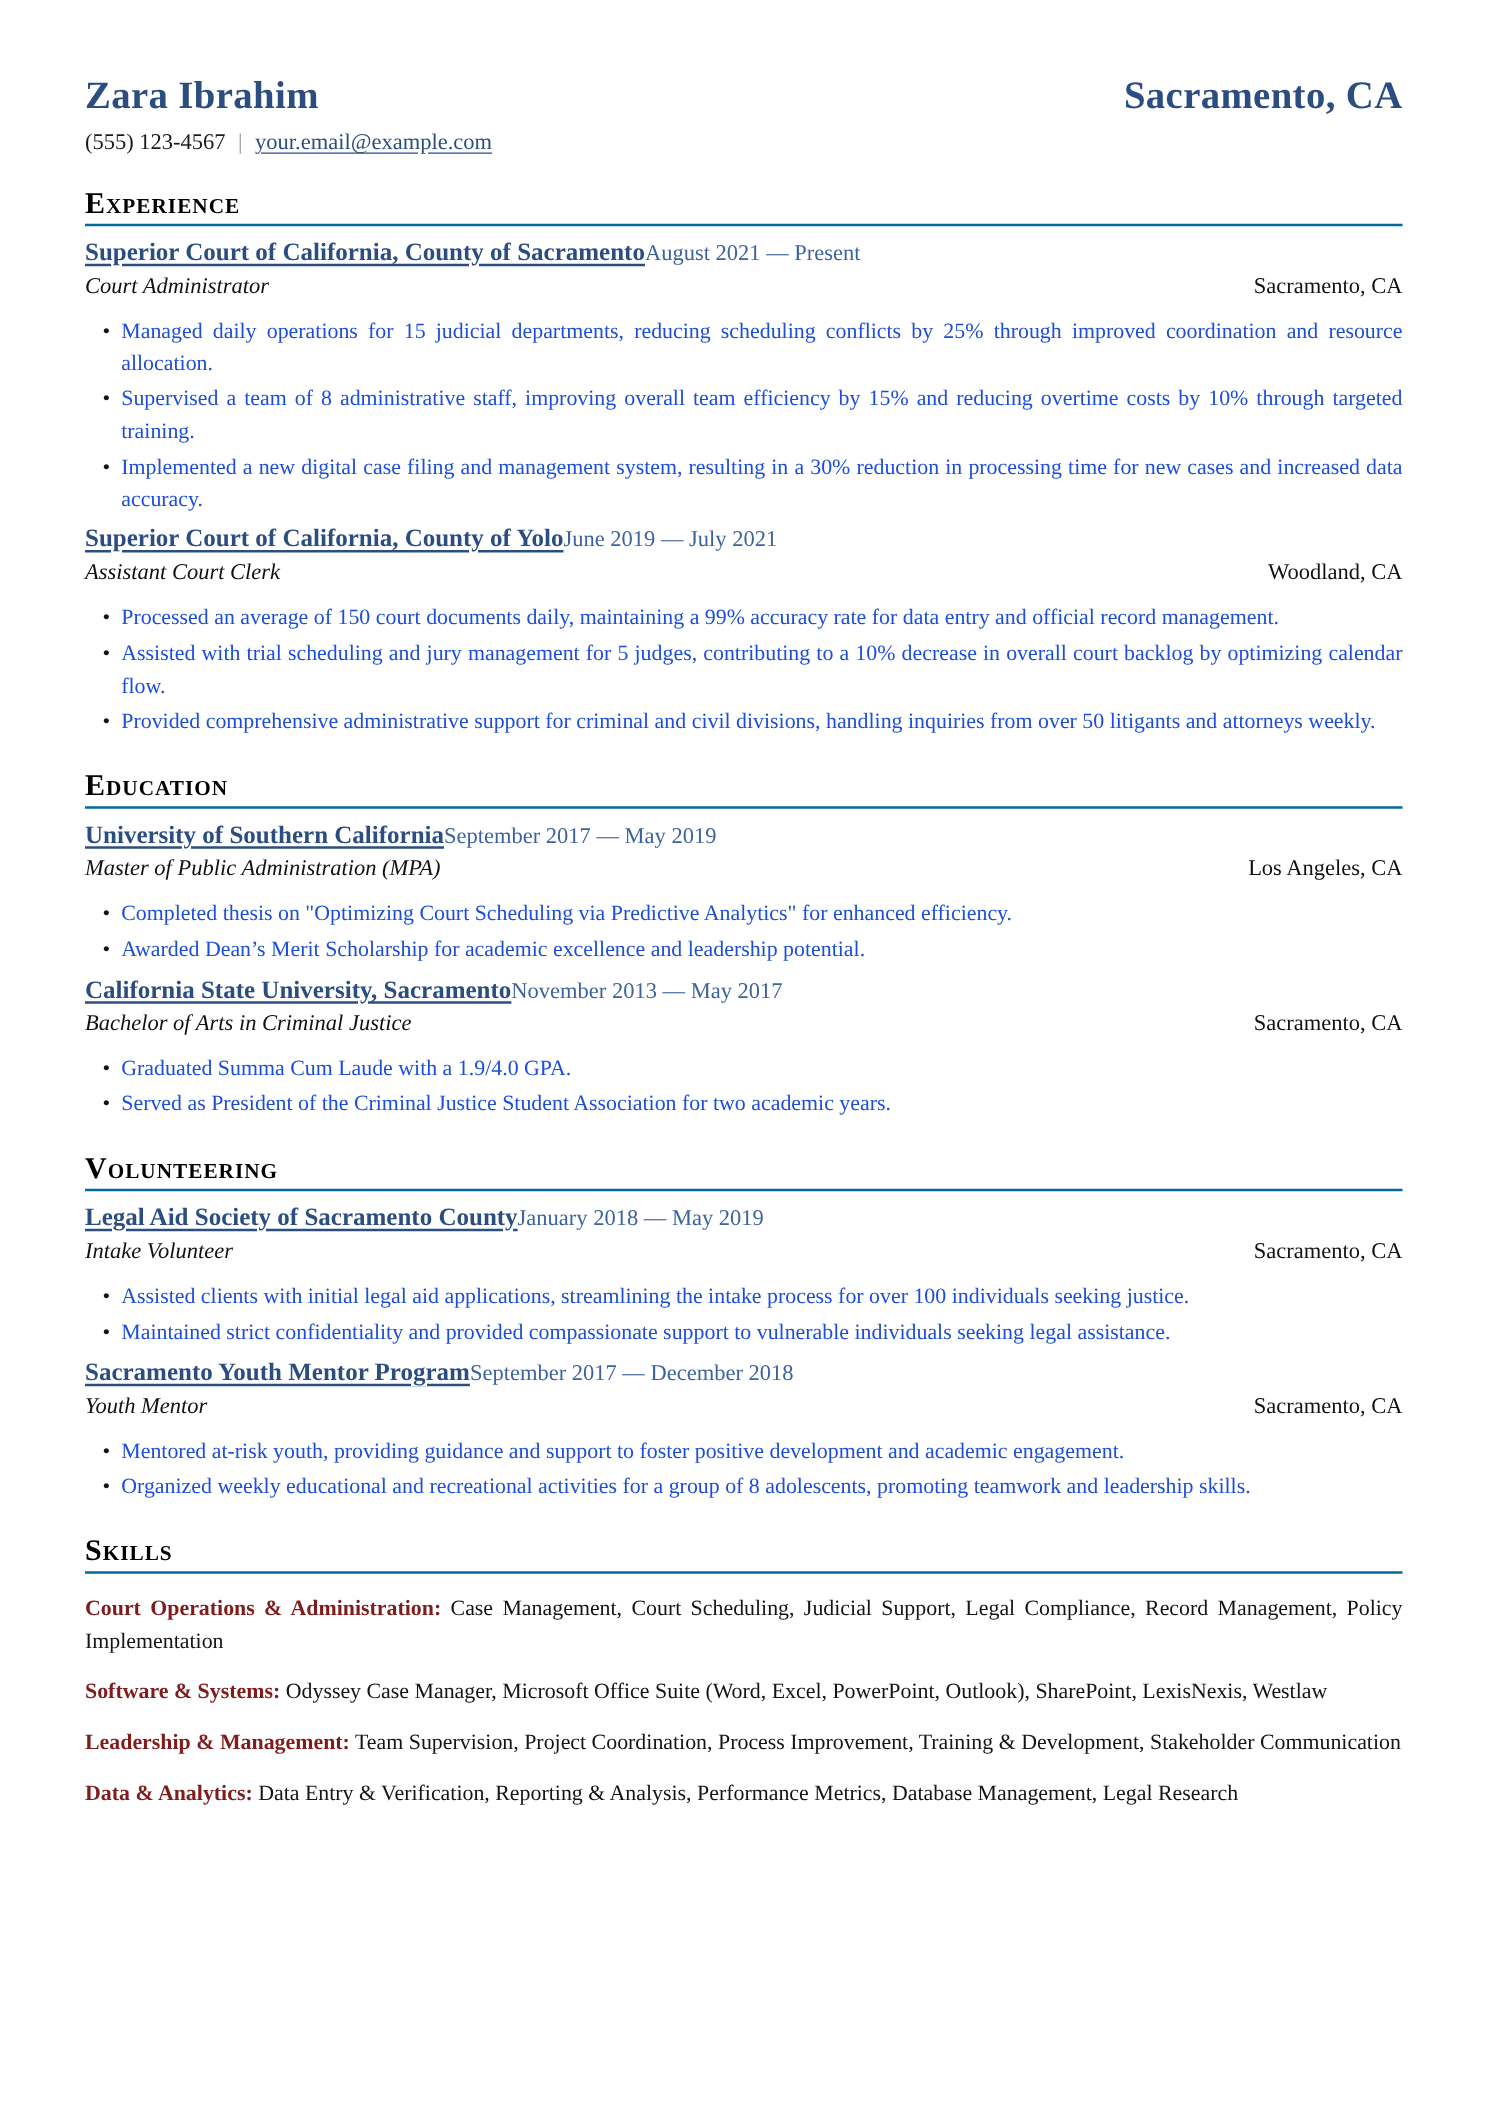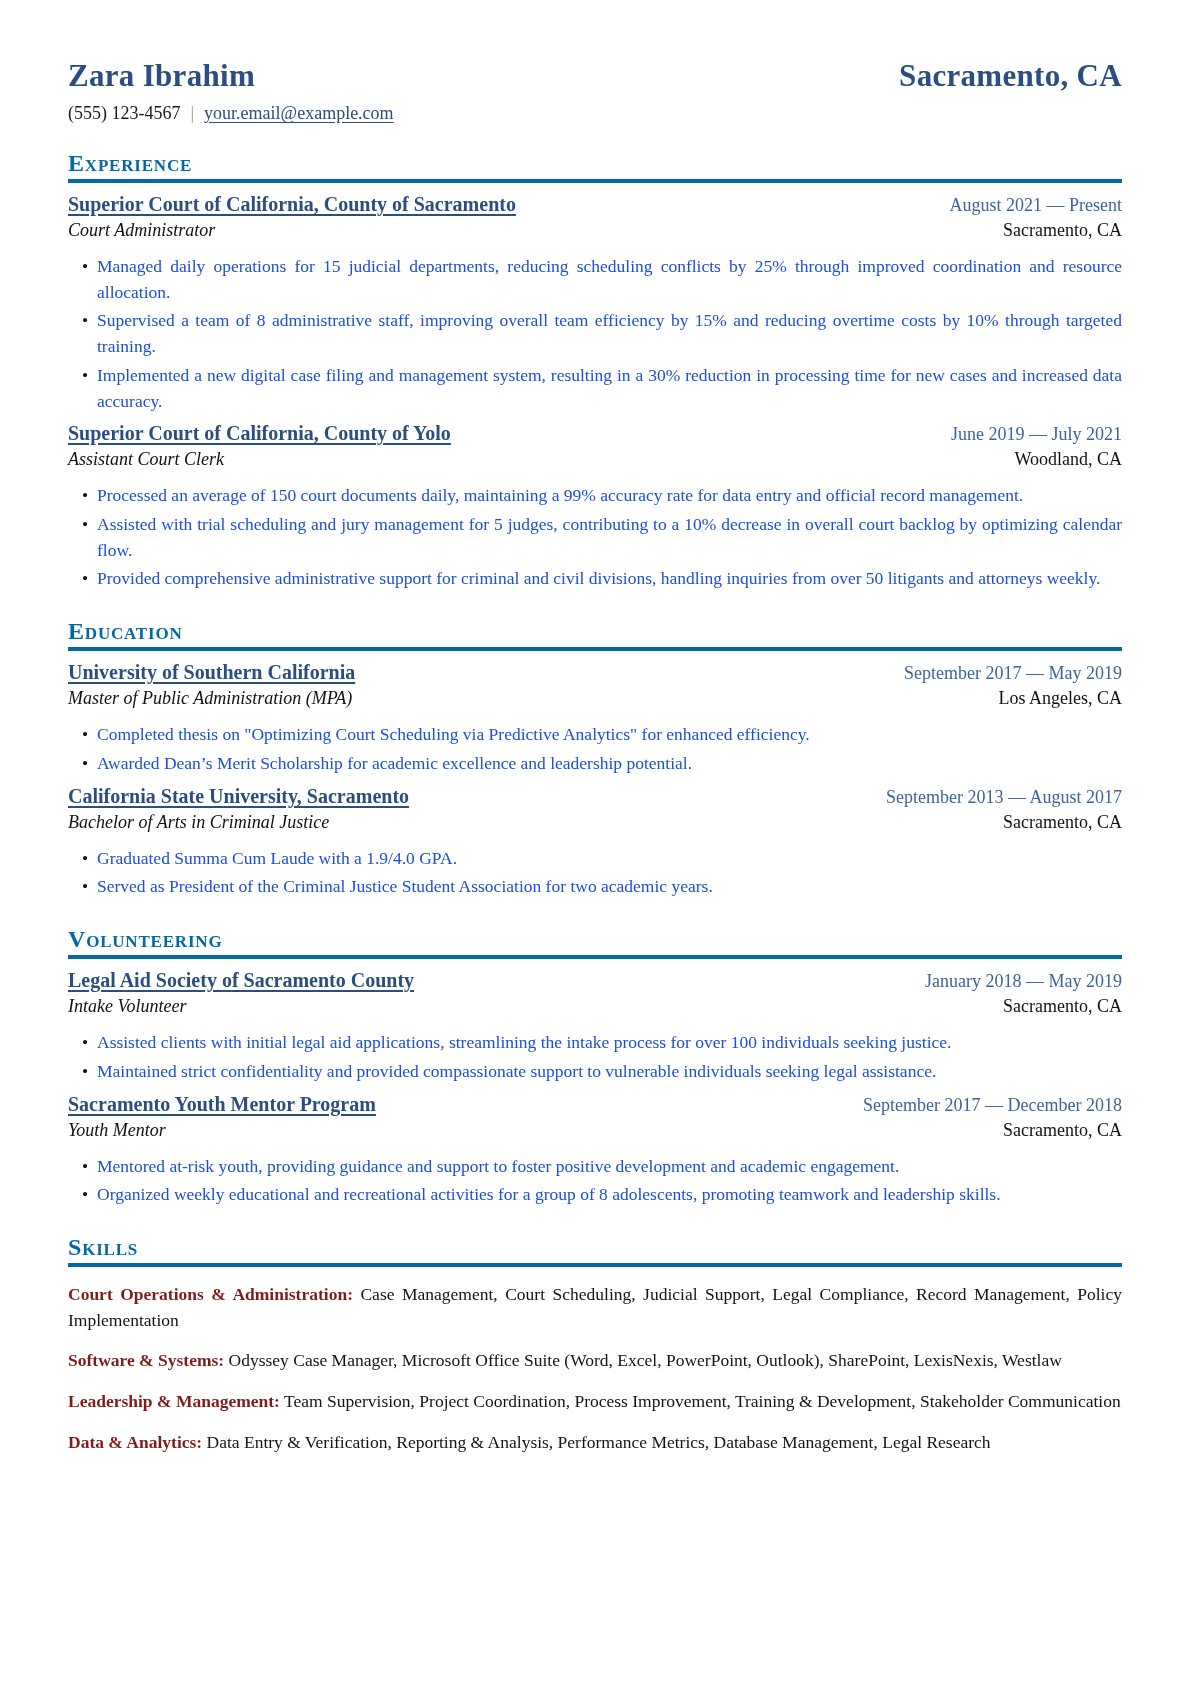--- a/index.html
+++ b/index.html
@@ -30,32 +30,32 @@
   }
   .contact .sep { color: #999999; margin: 0 10px; }
   .contact a.email {
     color: #2b4d80; text-decoration: underline;
     text-underline-offset: 3px;
   }
 
   
   section { margin-top: 26px; }
   .sec-title {
-    font-size: 24px; font-weight: bold; color: #0369a1;
+    font-size: 24px; font-weight: bold; color: #000000;
     font-variant: small-caps;
     letter-spacing: 0.8px;
-    border-bottom: 4px solid #0369a1;
+    border-bottom: 2px solid #0369a1;
     padding-bottom: 2px;
     margin-bottom: 10px;
   }
 
   
   .entry + .entry { margin-top: 8px; }
   .entry-top {
-    display: flex; justify-content: space-between; align-items: baseline;
+    display: flex; align-items: baseline;
   }
   .org {
     font-size: 20px; font-weight: bold; color: #2b4d80;
     text-decoration: underline; text-underline-offset: 3px;
   }
   .dates { font-size: 18px; color: #3d639f; white-space: nowrap; }
   .entry-sub {
     display: flex; justify-content: space-between; align-items: baseline;
     margin-top: 4px; font-size: 18px;
   }
@@ -155,21 +155,21 @@
       </div>
       <ul class="bullets">
         <li>Completed thesis on "Optimizing Court Scheduling via Predictive Analytics" for enhanced efficiency.</li>
         <li>Awarded Dean’s Merit Scholarship for academic excellence and leadership potential.</li>
       </ul>
     </div>
 
     <div class="entry">
       <div class="entry-top">
         <a class="org" href="#">California State University, Sacramento</a>
-        <span class="dates">September 2013 — August 2017</span>
+        <span class="dates">November 2013 — May 2017</span>
       </div>
       <div class="entry-sub">
         <span class="role">Bachelor of Arts in Criminal Justice</span>
         <span class="eloc">Sacramento, CA</span>
       </div>
       <ul class="bullets">
         <li>Graduated Summa Cum Laude with a 1.9/4.0 GPA.</li>
         <li>Served as President of the Criminal Justice Student Association for two academic years.</li>
       </ul>
     </div>

